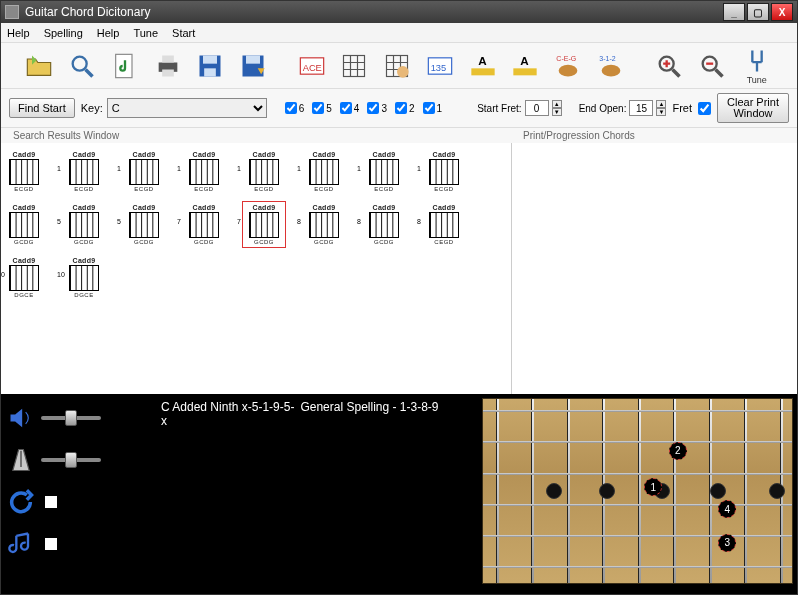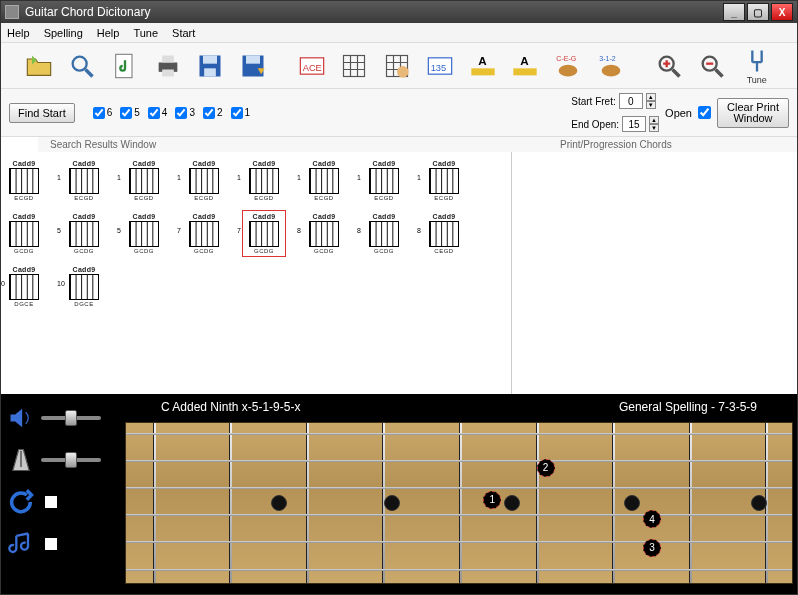--- a/index.html
+++ b/index.html
@@ -21,40 +21,40 @@
 .controls { background: #f7f7f7; padding: 4px 8px; display: flex; align-items: center; gap: 6px; border-bottom: 1px solid #ddd; flex-wrap: wrap; }
 .btn3d { background: linear-gradient(#fefefe,#dcdcdc); border: 1px solid #888; padding: 3px 8px; border-radius: 2px; cursor: pointer; font-size: 11px; }
 .keysel { display: flex; align-items: center; gap: 4px; }
 .keysel select { width: 160px; height: 20px; border: 1px solid #888; font-size: 11px; }
 .chk { display: flex; align-items: center; gap: 2px; font-size: 10px; }
 .chk input { width: 12px; height: 12px; }
 .fretctl { display: flex; align-items: center; gap: 3px; font-size: 10px; }
 .fretctl input { width: 24px; height: 16px; border: 1px solid #888; text-align: center; font-size: 10px; }
 .spin { display: flex; flex-direction: column; }
 .spin div { width: 10px; height: 8px; border: 1px solid #888; background: #eee; font-size: 6px; line-height: 6px; text-align: center; cursor: pointer; }
-.sections { background: #f7f7f7; display: flex; padding: 2px 12px; font-size: 10px; color: #666; margin-left: 37px; }
+.sections { background: #f7f7f7; display: flex; padding: 2px 12px; font-size: 10px; color: #666; }
 .sections .left { width: 510px; }
 .panes { flex: 1; display: flex; background: #fff; overflow: hidden; }
 .results { width: 510px; padding: 8px 4px; display: flex; flex-wrap: wrap; gap: 12px 22px; align-content: flex-start; overflow: auto; }
 .chordthumb { width: 38px; display: flex; flex-direction: column; align-items: center; cursor: pointer; position: relative; }
 .chordthumb.sel { outline: 1px solid #d33; outline-offset: 2px; }
 .ctname { font-size: 7px; font-weight: bold; letter-spacing: 0.3px; color: #222; }
 .ctgrid { width: 30px; height: 26px; border: 1px solid #000; background: #fff; position: relative; margin-top: 1px; }
 .ctgrid::before { content: ""; position: absolute; inset: 0; background-image: linear-gradient(#000 0.5px, transparent 0.5px), linear-gradient(90deg, #000 0.5px, transparent 0.5px); background-size: 100% 25%, 20% 100%; }
 .ctfoot { font-size: 6px; letter-spacing: 0.5px; color: #222; margin-top: 1px; }
 .ctnum { position: absolute; left: -8px; top: 14px; font-size: 7px; }
 .printpane { flex: 1; border-left: 1px solid #ccc; background: #fff; }
 .bottom { height: 200px; background: #000; display: flex; }
 .bcontrols { width: 120px; padding: 10px 6px; display: flex; flex-direction: column; gap: 14px; }
 .brow { display: flex; align-items: center; gap: 6px; }
 .bicon { width: 28px; height: 28px; display: flex; align-items: center; justify-content: center; }
 .slider { width: 60px; height: 4px; background: linear-gradient(90deg,#888,#888); border-radius: 2px; position: relative; }
 .slider::after { content: ""; position: absolute; width: 10px; height: 14px; background: linear-gradient(#eee,#999); border: 1px solid #555; top: -6px; left: 24px; border-radius: 2px; }
 .sq { width: 12px; height: 12px; background: #fff; margin-left: 4px; }
-.fboard { flex: 1; display: flex; flex-direction: column; }
+.fboard { flex: 1; display: flex; flex-direction: row; }
 .fheader { display: flex; color: #fff; font-size: 12px; padding: 6px 40px 4px; }
 .fheader .h1 { flex: 1; text-align: left; }
 .fheader .h2 { flex: 1; text-align: right; }
 .neck { flex: 1; margin: 4px 4px 10px 4px; position: relative; background: linear-gradient(#c9a86a,#b59256 40%,#c9a86a); border: 1px solid #3a2e18; }
 .fretline { position: absolute; top: 0; bottom: 0; width: 3px; background: linear-gradient(#eee,#999); border-left: 1px solid #222; }
 .stringline { position: absolute; left: 0; right: 0; height: 2px; background: linear-gradient(#ddd,#888); }
 .marker { position: absolute; width: 16px; height: 16px; border-radius: 50%; background: #111; border: 1px solid #333; }
 .finger { position: absolute; width: 18px; height: 18px; border-radius: 50%; background: #000; border: 1px dashed #c33; color: #fff; font-size: 10px; display: flex; align-items: center; justify-content: center; }
 </style>
 </head>
@@ -188,49 +188,53 @@
           <svg viewBox="0 0 24 24">
             <path d="M8 3v10M16 3v10M8 13h8M12 13v8" stroke="#3a6fa8" stroke-width="2" fill="none"></path>
           </svg>
         </div>
       <div class="tlabel">Tune</div>
     </div>
   </div>
 
   <div class="controls">
     <button class="btn3d">Find Start</button>
+    <div class="keysel">
+      <span>Key:</span>
+      <select><option>C</option></select>
+    </div>
     <div style="flex:0 0 6px"></div>
     <div id="string-checks" style="display:flex;gap:8px">
         <label class="chk"><input type="checkbox" checked="" style=""> 6</label>
         <label class="chk"><input type="checkbox" checked="" style=""> 5</label>
         <label class="chk"><input type="checkbox" checked="" style=""> 4</label>
         <label class="chk"><input type="checkbox" checked="" style=""> 3</label>
         <label class="chk"><input type="checkbox" checked="" style=""> 2</label>
         <label class="chk"><input type="checkbox" checked="" style=""> 1</label>
       </div>
     <div style="flex:1"></div>
-    <div style="display:flex;flex-direction:column;gap:7px">
+    <div style="display:flex;gap:17px">
       <div class="fretctl">
         <span>Start Fret:</span>
         <input value="0" style="">
         <div class="spin">
             <div>▲</div>
             <div>▼</div>
           </div>
       </div>
       <div class="fretctl">
         <span>End Open:</span>
         <input value="15" style="">
         <div class="spin">
             <div>▲</div>
             <div>▼</div>
           </div>
       </div>
     </div>
-    <span>Open</span>
+    <span>Fret</span>
     <input type="checkbox" checked="" style="">
     <button class="btn3d" style="width:72px;white-space:normal;line-height:11px">Clear Print Window</button>
   </div>
 
   <div class="sections">
     <div class="left">Search Results Window</div>
     <div>Print/Progression Chords</div>
   </div>
 
   <div class="panes">
@@ -379,21 +383,21 @@
             <svg viewBox="0 0 24 24">
               <path d="M8 5v11a3 3 0 1 1-2-3M18 3v11a3 3 0 1 1-2-3M8 5l10-2" fill="none" stroke="#3a6fd8" stroke-width="2"></path>
             </svg>
           </div>
         <div class="sq"></div>
       </div>
     </div>
     <div class="fboard">
       <div class="fheader">
         <div class="h1">C Added Ninth x-5-1-9-5-x</div>
-        <div class="h2">General Spelling - 7-3-5-9</div>
+        <div class="h2">General Spelling - 1-3-8-9</div>
       </div>
       <div class="neck" id="neck">
           <div class="fretline" style="left: 4%;"></div>
           <div class="fretline" style="left: 15.5%;"></div>
           <div class="fretline" style="left: 27%;"></div>
           <div class="fretline" style="left: 38.5%;"></div>
           <div class="fretline" style="left: 50%;"></div>
           <div class="fretline" style="left: 61.5%;"></div>
           <div class="fretline" style="left: 73%;"></div>
           <div class="fretline" style="left: 84.5%;"></div>

